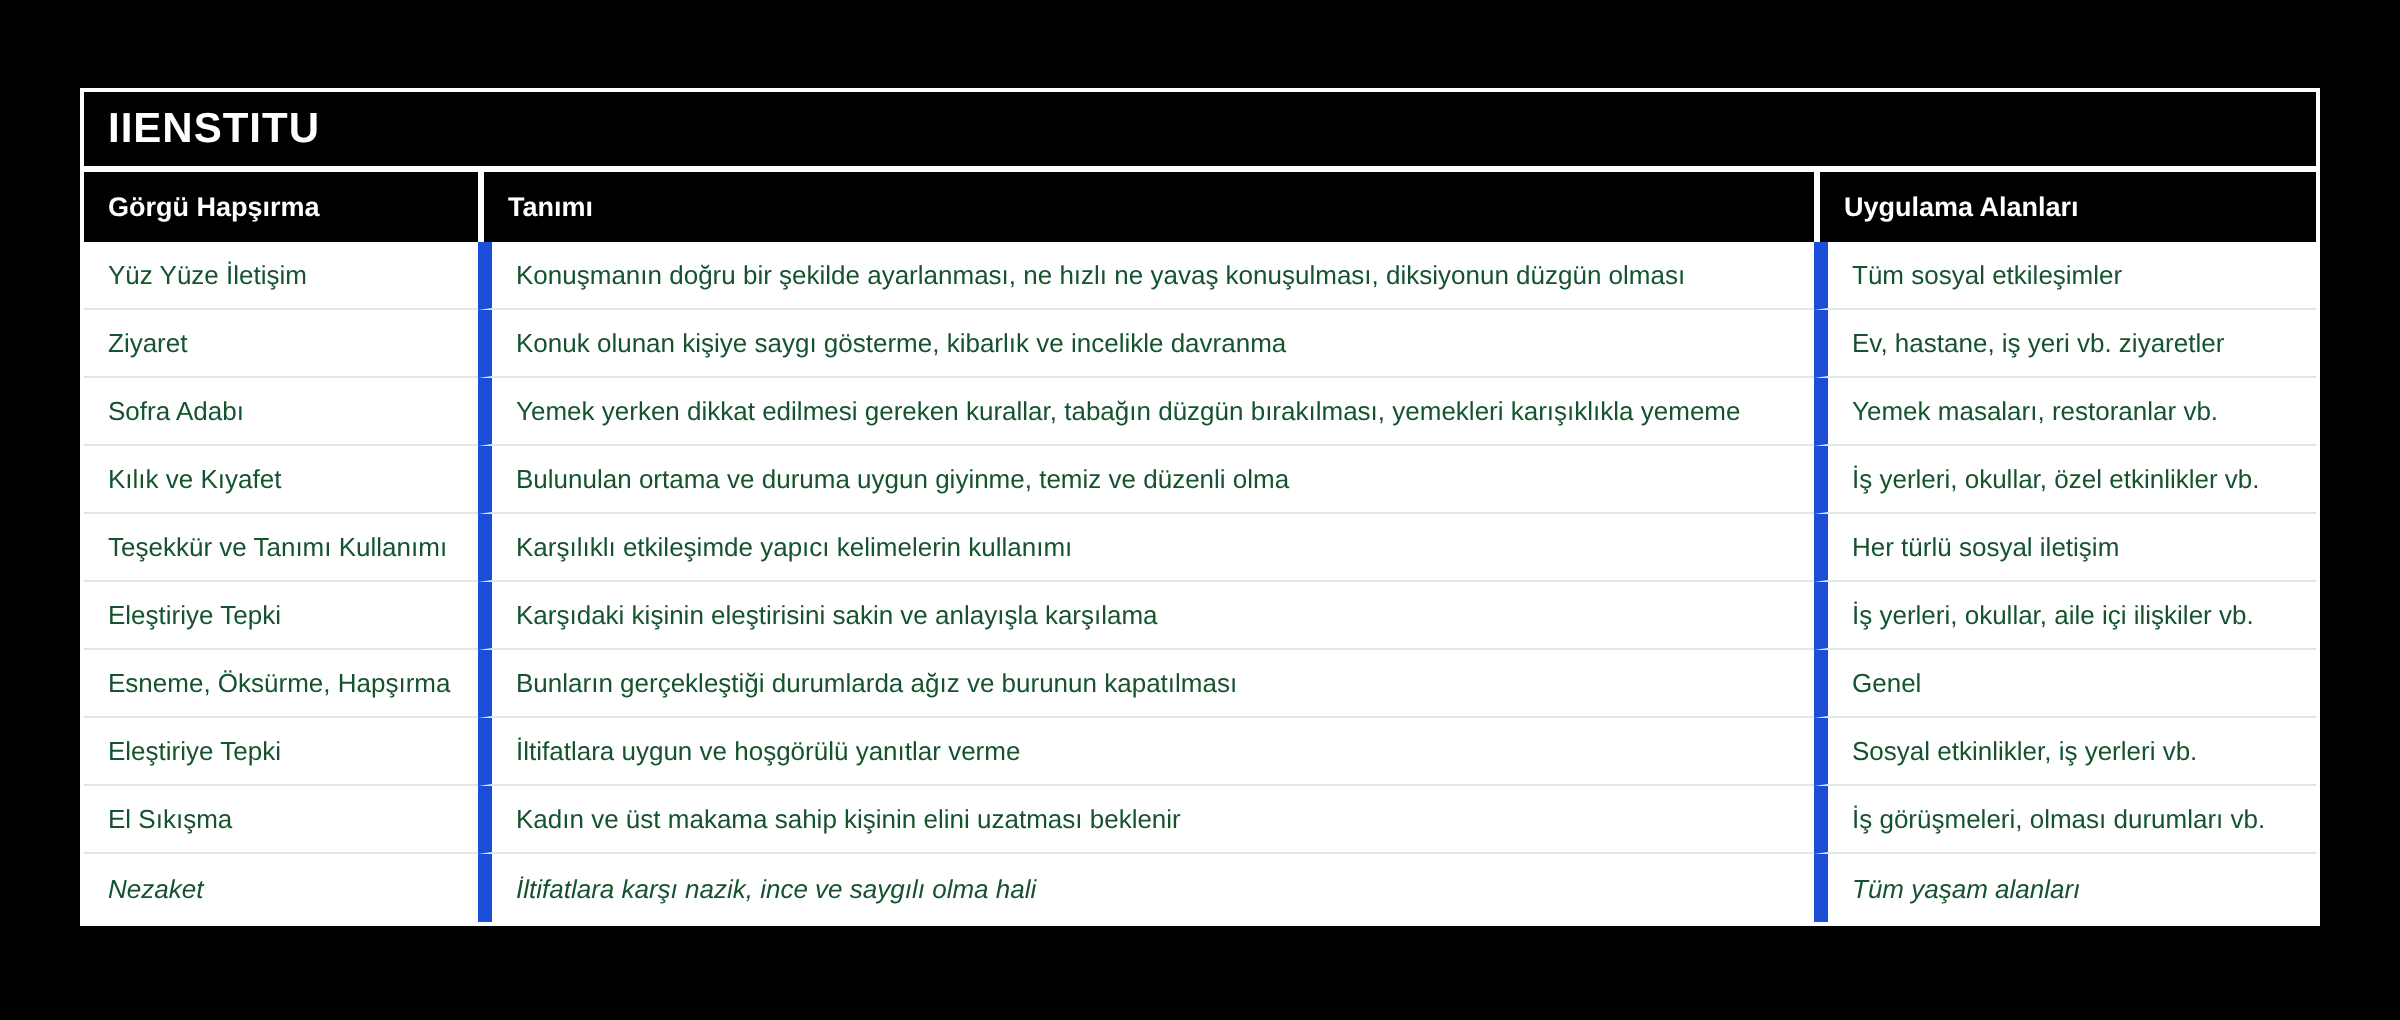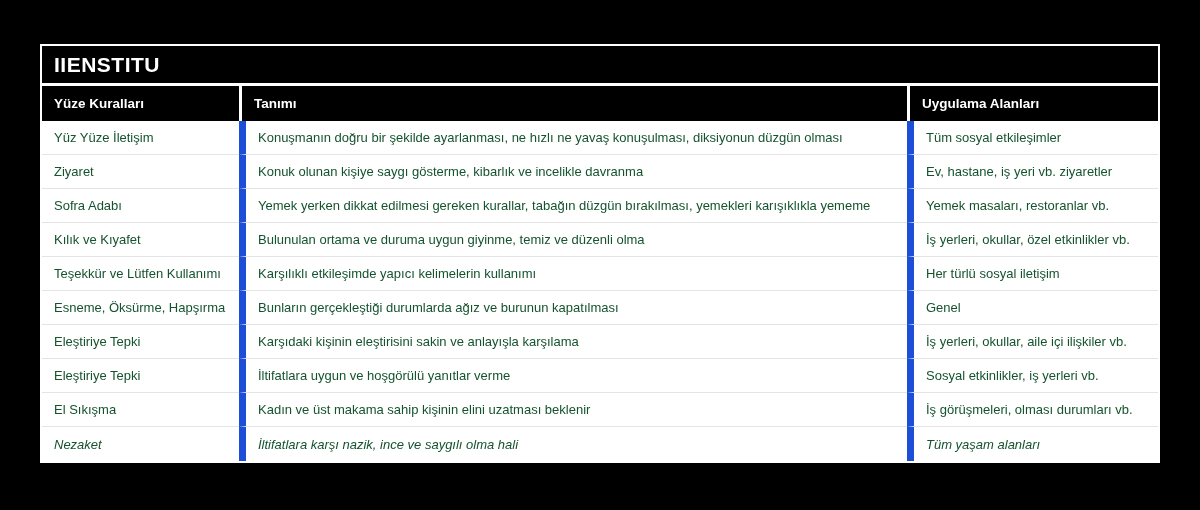--- a/index.html
+++ b/index.html
@@ -88,21 +88,21 @@
     <div class="title-bar">IIENSTITU</div>
 
     <table class="rules">
       <colgroup>
         <col class="c-kural">
           <col class="c-tanim">
           <col class="c-alan">
       </colgroup>
       <thead>
         <tr>
-          <th>Yüze Kuralları</th>
+          <th>Görgü Hapşırma</th>
           <th>Tanımı</th>
           <th>Uygulama Alanları</th>
         </tr>
       </thead>
       <tbody>
         <tr>
           <td>Yüz Yüze İletişim</td>
           <td>Konuşmanın doğru bir şekilde ayarlanması, ne hızlı ne yavaş konuşulması, diksiyonun düzgün olması</td>
           <td>Tüm sosyal etkileşimler</td>
         </tr>
@@ -115,33 +115,33 @@
           <td>Sofra Adabı</td>
           <td>Yemek yerken dikkat edilmesi gereken kurallar, tabağın düzgün bırakılması, yemekleri karışıklıkla yememe</td>
           <td>Yemek masaları, restoranlar vb.</td>
         </tr>
         <tr>
           <td>Kılık ve Kıyafet</td>
           <td>Bulunulan ortama ve duruma uygun giyinme, temiz ve düzenli olma</td>
           <td>İş yerleri, okullar, özel etkinlikler vb.</td>
         </tr>
         <tr>
-          <td>Teşekkür ve Lütfen Kullanımı</td>
+          <td>Teşekkür ve Tanımı Kullanımı</td>
           <td>Karşılıklı etkileşimde yapıcı kelimelerin kullanımı</td>
           <td>Her türlü sosyal iletişim</td>
+        </tr>
+        <tr>
+          <td>Eleştiriye Tepki</td>
+          <td>Karşıdaki kişinin eleştirisini sakin ve anlayışla karşılama</td>
+          <td>İş yerleri, okullar, aile içi ilişkiler vb.</td>
         </tr>
         <tr>
           <td>Esneme, Öksürme, Hapşırma</td>
           <td>Bunların gerçekleştiği durumlarda ağız ve burunun kapatılması</td>
           <td>Genel</td>
-        </tr>
-        <tr>
-          <td>Eleştiriye Tepki</td>
-          <td>Karşıdaki kişinin eleştirisini sakin ve anlayışla karşılama</td>
-          <td>İş yerleri, okullar, aile içi ilişkiler vb.</td>
         </tr>
         <tr>
           <td>Eleştiriye Tepki</td>
           <td>İltifatlara uygun ve hoşgörülü yanıtlar verme</td>
           <td>Sosyal etkinlikler, iş yerleri vb.</td>
         </tr>
         <tr>
           <td>El Sıkışma</td>
           <td>Kadın ve üst makama sahip kişinin elini uzatması beklenir</td>
           <td>İş görüşmeleri, olması durumları vb.</td>

